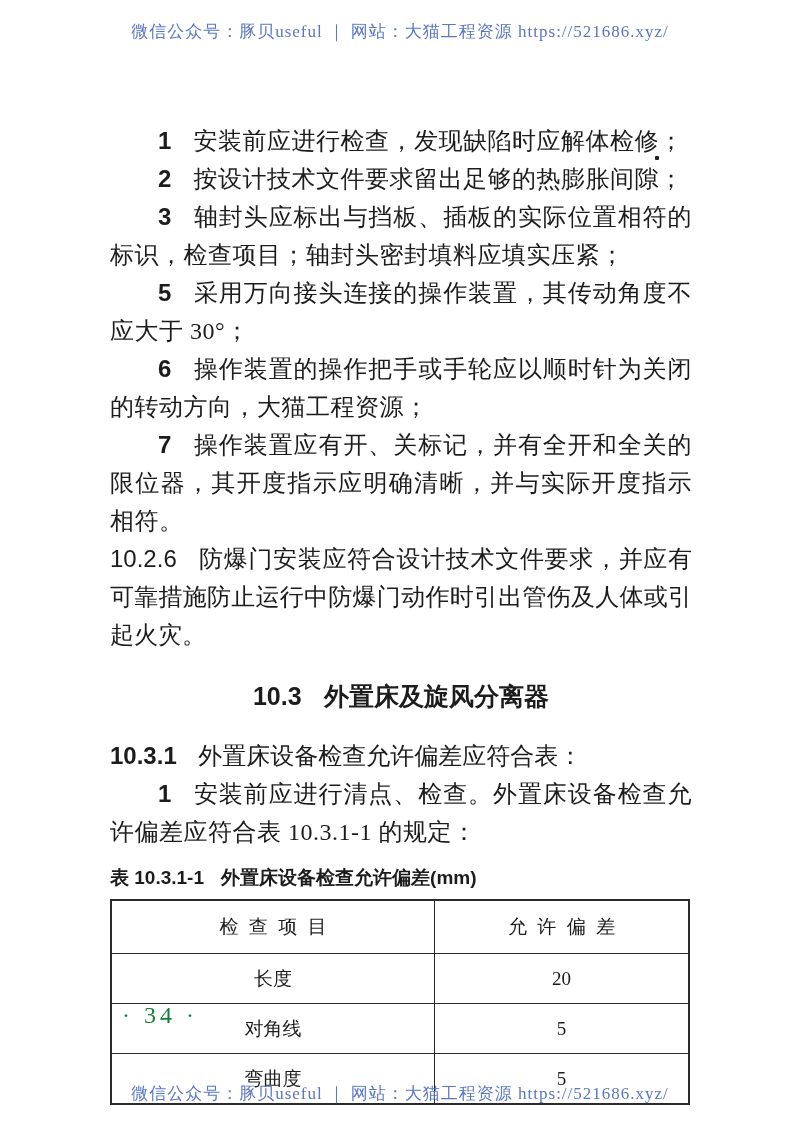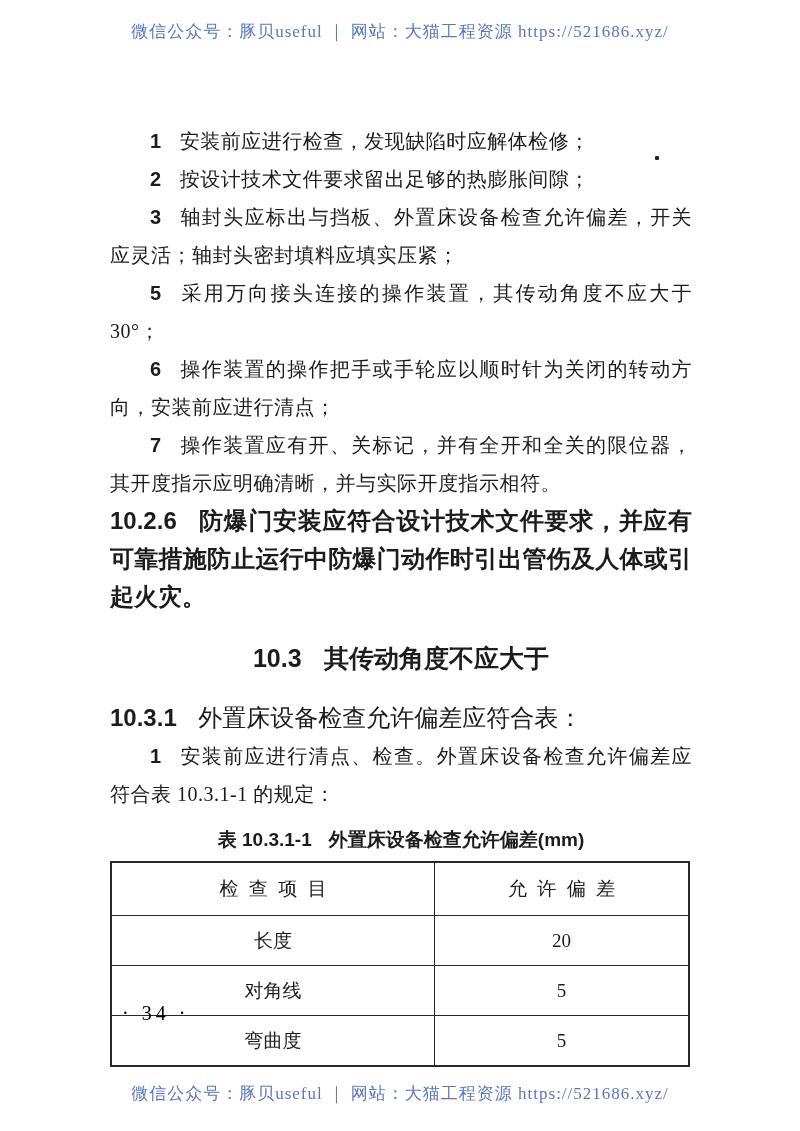--- a/index.html
+++ b/index.html
@@ -31,36 +31,36 @@
   .promo.bottom { top: 1082px; }
 
   .content {
     position: absolute;
     left: 110px;
     top: 122px;
     width: 582px;
   }
 
   .para {
-    font-size: 20px;
+    font-size: 24px;
     line-height: 38px;
     text-align: justify;
     margin: 0;
     letter-spacing: 0.5px;
   }
   .para .num {
     font-family: "Liberation Sans", "DejaVu Sans", sans-serif;
     font-weight: bold;
     margin-right: 0.9em;
   }
   .indent { text-indent: 2em; }
 
   .clause-bold {
     font-family: "Liberation Sans", "DejaVu Sans", sans-serif;
-    font-weight: bold;
+    font-weight: normal;
     font-size: 24px;
     line-height: 38px;
     text-align: justify;
     margin: 0;
   }
   .clause-bold .num { margin-right: 0.9em; }
 
   .clause-mixed {
     font-size: 24px;
     line-height: 38px;
@@ -78,21 +78,21 @@
     font-size: 25px;
     text-align: center;
     margin: 26px 0 24px 0;
   }
   .section-heading .num { margin-right: 0.9em; text-align: right; }
 
   .table-caption {
     font-family: "Liberation Sans", "DejaVu Sans", sans-serif;
     font-weight: bold;
     font-size: 19px;
-    text-align: center;
+    text-align: left;
     margin: 14px 0 8px 0;
   }
   .table-caption .num { margin-right: 0.9em; }
 
   table.spec-table {
     width: 580px;
     border-collapse: collapse;
     border: 2px solid #2a2a2a;
     font-size: 19px;
   }
@@ -108,23 +108,23 @@
     text-indent: 0.55em; 
     height: 36px;
   }
   td.col-item, th.col-item { width: 56%; }
   td.col-dev,  th.col-dev  { width: 44%; }
 
   .page-number {
     position: absolute;
     left: 122px;
     top: 1002px;
-    font-size: 20px;
+    font-size: 24px;
     letter-spacing: 4px;
-    color: #000000;
+    color: #15803d;
   }
 
   .stray-dot {
     position: absolute;
     left: 655px;
     top: 156px;
     width: 4px;
     height: 4px;
     background: #222;
     border-radius: 1px;
@@ -136,28 +136,28 @@
 <div class="page">
 
   <div class="promo top">微信公众号：豚贝useful ｜ 网站：大猫工程资源 https://521686.xyz/</div>
 
   <div class="stray-dot"></div>
 
   <div class="content">
 
     <p class="para indent"><span class="num">1</span><span>安装前应进行检查，发现缺陷时应解体检修；</span></p>
     <p class="para indent"><span class="num">2</span><span>按设计技术文件要求留出足够的热膨胀间隙；</span></p>
-    <p class="para indent"><span class="num">3</span><span>轴封头应标出与挡板、外置床设备检查允许偏差，开关应灵活；轴封头密封填料应填实压紧；</span></p>
+    <p class="para indent"><span class="num">3</span><span>轴封头应标出与挡板、插板的实际位置相符的标识，检查项目；轴封头密封填料应填实压紧；</span></p>
     <p class="para indent"><span class="num">5</span><span>采用万向接头连接的操作装置，其传动角度不应大于 30°；</span></p>
-    <p class="para indent"><span class="num">6</span><span>操作装置的操作把手或手轮应以顺时针为关闭的转动方向，安装前应进行清点；</span></p>
+    <p class="para indent"><span class="num">6</span><span>操作装置的操作把手或手轮应以顺时针为关闭的转动方向，大猫工程资源；</span></p>
     <p class="para indent"><span class="num">7</span><span>操作装置应有开、关标记，并有全开和全关的限位器，其开度指示应明确清晰，并与实际开度指示相符。</span></p>
 
     <p class="clause-bold"><span class="num">10.2.6</span><span>防爆门安装应符合设计技术文件要求，并应有可靠措施防止运行中防爆门动作时引出管伤及人体或引起火灾。</span></p>
 
-    <h2 class="section-heading"><span class="num">10.3</span><span>其传动角度不应大于</span></h2>
+    <h2 class="section-heading"><span class="num">10.3</span><span>外置床及旋风分离器</span></h2>
 
     <p class="clause-mixed"><span class="num">10.3.1</span><span>外置床设备检查允许偏差应符合表：</span></p>
 
     <p class="para indent"><span class="num">1</span><span>安装前应进行清点、检查。外置床设备检查允许偏差应符合表 10.3.1-1 的规定：</span></p>
 
     <div class="table-caption"><span class="num">表 10.3.1-1</span><span>外置床设备检查允许偏差(mm)</span></div>
 
     <table class="spec-table">
       <thead>
         <tr>

